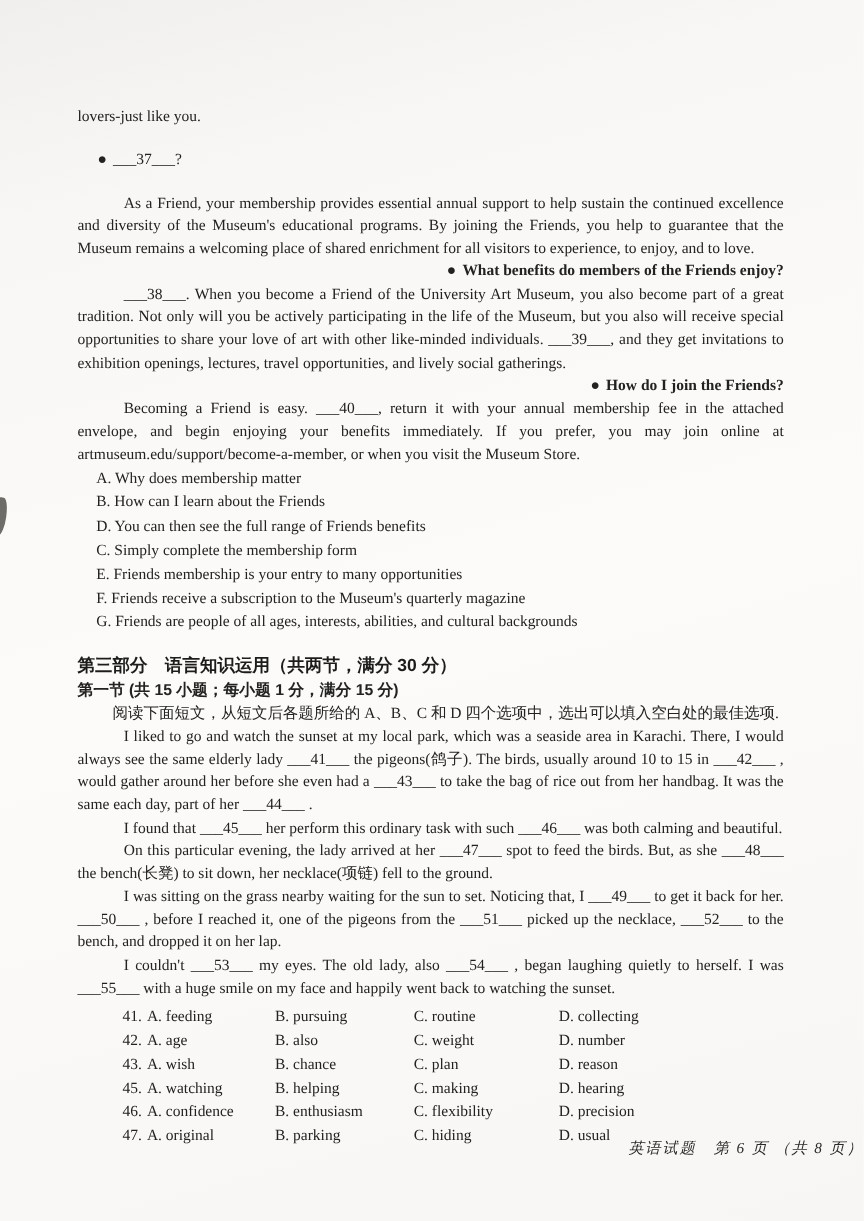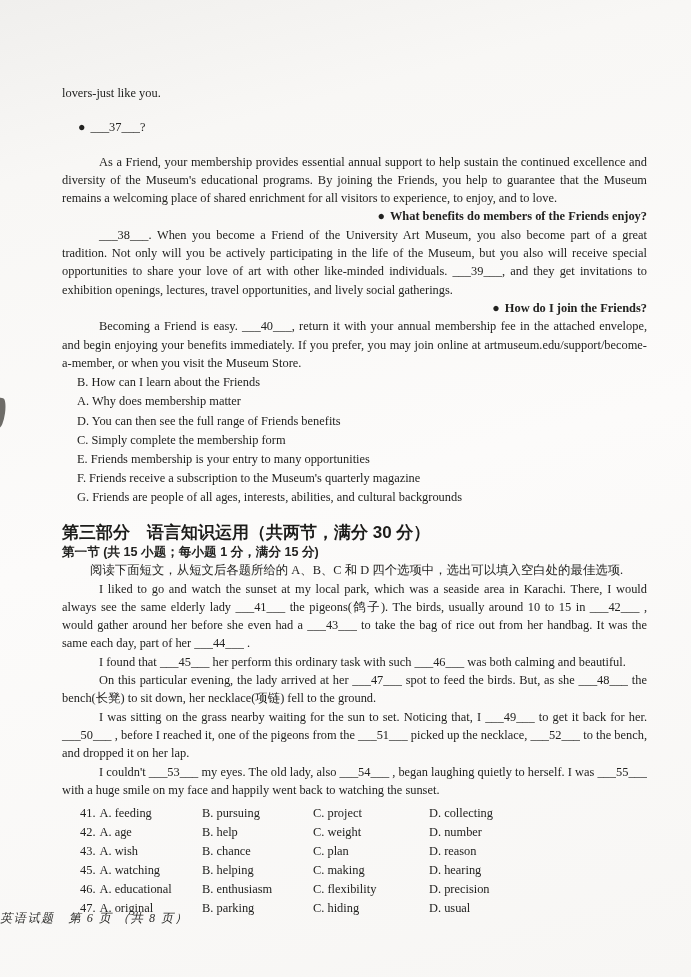--- a/index.html
+++ b/index.html
@@ -13,21 +13,21 @@
     overflow: hidden;
     background: linear-gradient(165deg, #f0efed 0%, #f8f7f5 16%, #fcfbfa 50%, #f7f6f4 100%);
     font-family: "Liberation Serif", "DejaVu Serif", serif;
     font-size: 12.4px;
     line-height: 18.3px;
     color: #222220;
   }
   .page {
     position: absolute;
     left: 0; top: 0; right: 0; bottom: 0;
-    padding: 84px 44px 0 62px;
+    padding: 84px 64px 0 62px;
     box-sizing: border-box;
   }
   .scan-mark {
     position: absolute;
     left: -3px;
     top: 398px;
     width: 8px;
     height: 30px;
     background: #55534f;
     border-radius: 2px 60% 60% 2px;
@@ -54,21 +54,21 @@
   .options-list {
     margin: 1px 0 0 0;
     padding-left: 15px;
     line-height: 19.2px;
   }
   .options-list p { margin: 0; }
   .part-title {
     margin: 14px 0 0 0;
     font-family: "Liberation Sans", "DejaVu Sans", sans-serif;
     font-weight: bold;
-    font-size: 17px;
+    font-size: 14px;
     line-height: 21px;
     color: #1c1c1a;
   }
   .node-title {
     margin: 1px 0 0 0;
     font-family: "Liberation Sans", "DejaVu Sans", sans-serif;
     font-weight: bold;
     font-size: 12.6px;
     line-height: 17.5px;
   }
@@ -77,29 +77,30 @@
     text-indent: 28px;
     line-height: 18.5px;
   }
   .q-table {
     margin: 5px 0 0 18px;
     line-height: 19px;
   }
   .q-row {
     display: grid;
     grid-template-columns: 122px 111px 116px auto;
+    margin-left: 18px;
   }
   .q-row .cell { white-space: nowrap; }
   .q-num { display: inline-block; margin-right: 4px; }
   .footer {
     position: absolute;
     left: 0;
     bottom: 50px;
     width: 100%;
-    text-align: left;
+    text-align: right;
     font-style: italic;
     font-size: 12.2px;
     letter-spacing: 1.5px;
     color: #2b2b29;
   }
 </style>
 </head>
 <body>
 
 <div class="scan-mark"></div>
@@ -114,22 +115,22 @@
 
   <p class="bullet-line"><span class="bullet">●</span><span>What benefits do members of the Friends enjoy?</span></p>
 
   <p class="para">___38___. When you become a Friend of the University Art Museum, you also become part of a great tradition. Not only will you be actively participating in the life of the Museum, but you also will receive special opportunities to share your love of art with other like-minded individuals. ___39___, and they get invitations to exhibition openings, lectures, travel opportunities, and lively social gatherings.</p>
 
   <p class="bullet-line"><span class="bullet">●</span><span>How do I join the Friends?</span></p>
 
   <p class="para">Becoming a Friend is easy. ___40___, return it with your annual membership fee in the attached envelope, and begin enjoying your benefits immediately. If you prefer, you may join online at artmuseum.edu/support/become-a-member, or when you visit the Museum Store.</p>
 
   <div class="options-list">
+    <p>A. Why does membership matter</p>
     <p>B. How can I learn about the Friends</p>
-    <p>A. Why does membership matter</p>
     <p>D. You can then see the full range of Friends benefits</p>
     <p>C. Simply complete the membership form</p>
     <p>E. Friends membership is your entry to many opportunities</p>
     <p>F. Friends receive a subscription to the Museum's quarterly magazine</p>
     <p>G. Friends are people of all ages, interests, abilities, and cultural backgrounds</p>
   </div>
 
   <p class="part-title">第三部分　语言知识运用（共两节，满分 30 分）</p>
   <p class="node-title">第一节 (共 15 小题；每小题 1 分，满分 15 分)</p>
   <p class="instruction">阅读下面短文，从短文后各题所给的 A、B、C 和 D 四个选项中，选出可以填入空白处的最佳选项.</p>
@@ -137,43 +138,43 @@
   <p class="para">I liked to go and watch the sunset at my local park, which was a seaside area in Karachi. There, I would always see the same elderly lady ___41___ the pigeons(鸽子). The birds, usually around 10 to 15 in ___42___ , would gather around her before she even had a ___43___ to take the bag of rice out from her handbag. It was the same each day, part of her ___44___ .</p>
   <p class="para">I found that ___45___ her perform this ordinary task with such ___46___ was both calming and beautiful.</p>
   <p class="para">On this particular evening, the lady arrived at her ___47___ spot to feed the birds. But, as she ___48___ the bench(长凳) to sit down, her necklace(项链) fell to the ground.</p>
   <p class="para">I was sitting on the grass nearby waiting for the sun to set. Noticing that, I ___49___ to get it back for her. ___50___ , before I reached it, one of the pigeons from the ___51___ picked up the necklace, ___52___ to the bench, and dropped it on her lap.</p>
   <p class="para">I couldn't ___53___ my eyes. The old lady, also ___54___ , began laughing quietly to herself. I was ___55___ with a huge smile on my face and happily went back to watching the sunset.</p>
 
   <div class="q-table">
     <div class="q-row">
       <span class="cell"><span class="q-num">41.</span><span>A. feeding</span></span>
       <span class="cell">B. pursuing</span>
-      <span class="cell">C. project</span>
+      <span class="cell">C. routine</span>
       <span class="cell">D. collecting</span>
     </div>
     <div class="q-row">
       <span class="cell"><span class="q-num">42.</span><span>A. age</span></span>
-      <span class="cell">B. help</span>
+      <span class="cell">B. also</span>
       <span class="cell">C. weight</span>
       <span class="cell">D. number</span>
     </div>
     <div class="q-row">
       <span class="cell"><span class="q-num">43.</span><span>A. wish</span></span>
       <span class="cell">B. chance</span>
       <span class="cell">C. plan</span>
       <span class="cell">D. reason</span>
     </div>
     <div class="q-row">
       <span class="cell"><span class="q-num">45.</span><span>A. watching</span></span>
       <span class="cell">B. helping</span>
       <span class="cell">C. making</span>
       <span class="cell">D. hearing</span>
     </div>
     <div class="q-row">
-      <span class="cell"><span class="q-num">46.</span><span>A. educational</span></span>
+      <span class="cell"><span class="q-num">46.</span><span>A. confidence</span></span>
       <span class="cell">B. enthusiasm</span>
       <span class="cell">C. flexibility</span>
       <span class="cell">D. precision</span>
     </div>
     <div class="q-row">
       <span class="cell"><span class="q-num">47.</span><span>A. original</span></span>
       <span class="cell">B. parking</span>
       <span class="cell">C. hiding</span>
       <span class="cell">D. usual</span>
     </div>

